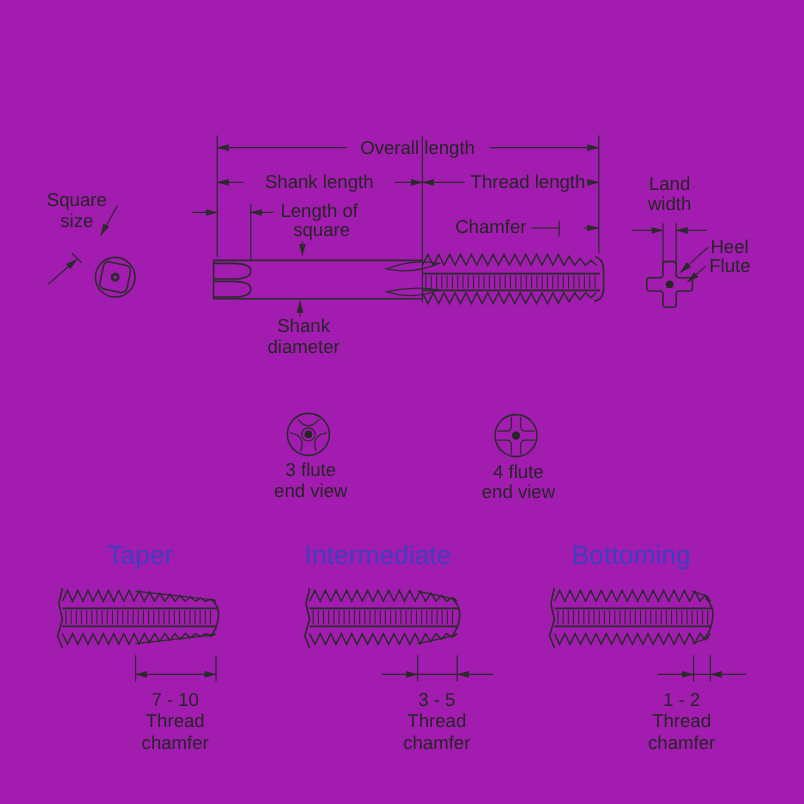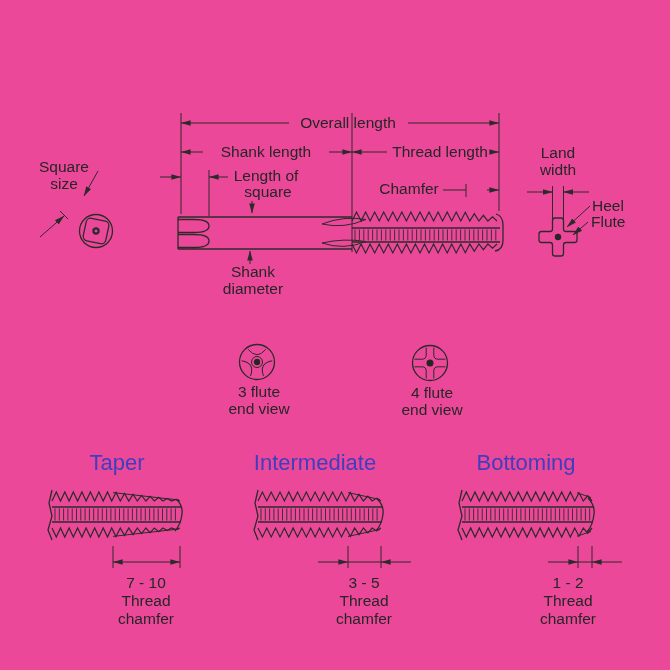--- a/index.html
+++ b/index.html
@@ -1,16 +1,16 @@
 <!DOCTYPE html>
 <html><head>
 <meta charset="utf-8">
 <style>
   html,body{margin:0;padding:0;background:#ffffff;}
-  .stage{width:670px;height:670px;position:relative;background:#ec4899;overflow:hidden;}
+  .stage{width:670px;height:670px;position:relative;background:#a21caf;overflow:hidden;}
   svg{display:block;}
   text{fill:#262626;font-family:"Liberation Sans",sans-serif;}
   .t{font-size:15.5px;}
   .title{font-size:22px;fill:#3e3ebf;}
   .ln{stroke:#2b2b2b;stroke-width:1.3;fill:none;}
   .thin{stroke:#2b2b2b;stroke-width:1;fill:none;}
   .hatch{stroke:#2b2b2b;stroke-width:0.9;fill:none;}
   .zig{stroke:#2b2b2b;stroke-width:1.2;fill:none;}
 </style>
 </head>

